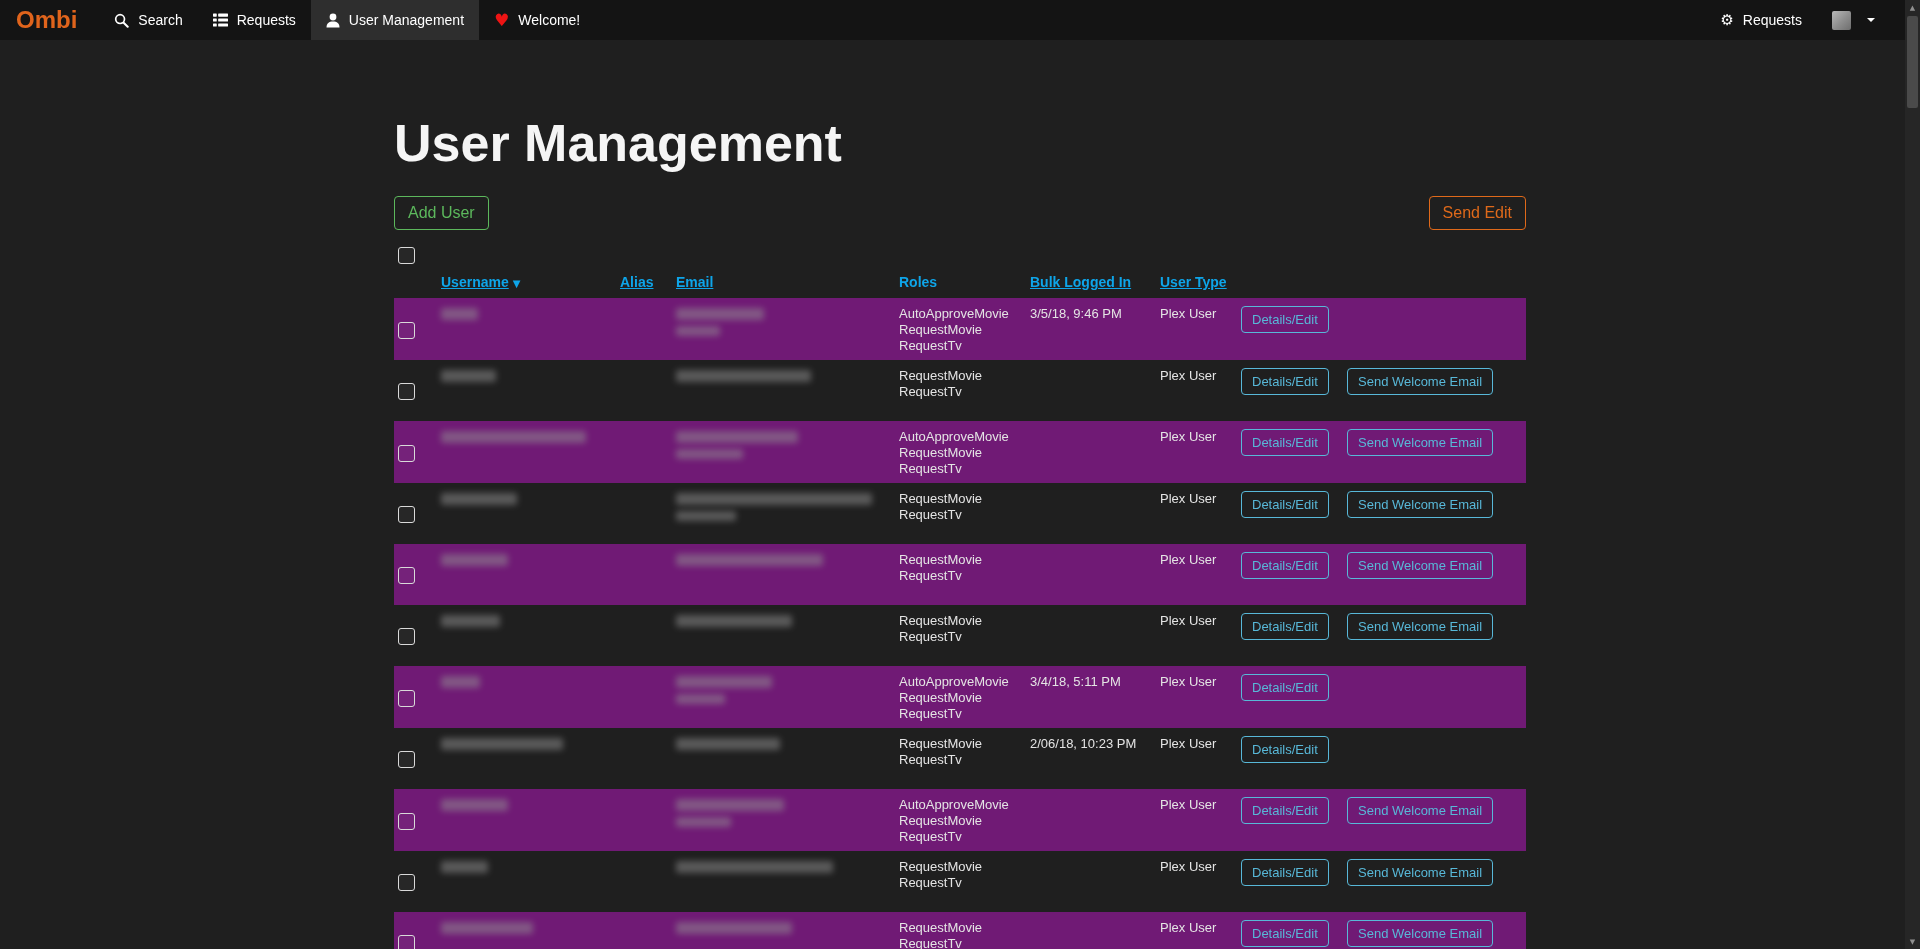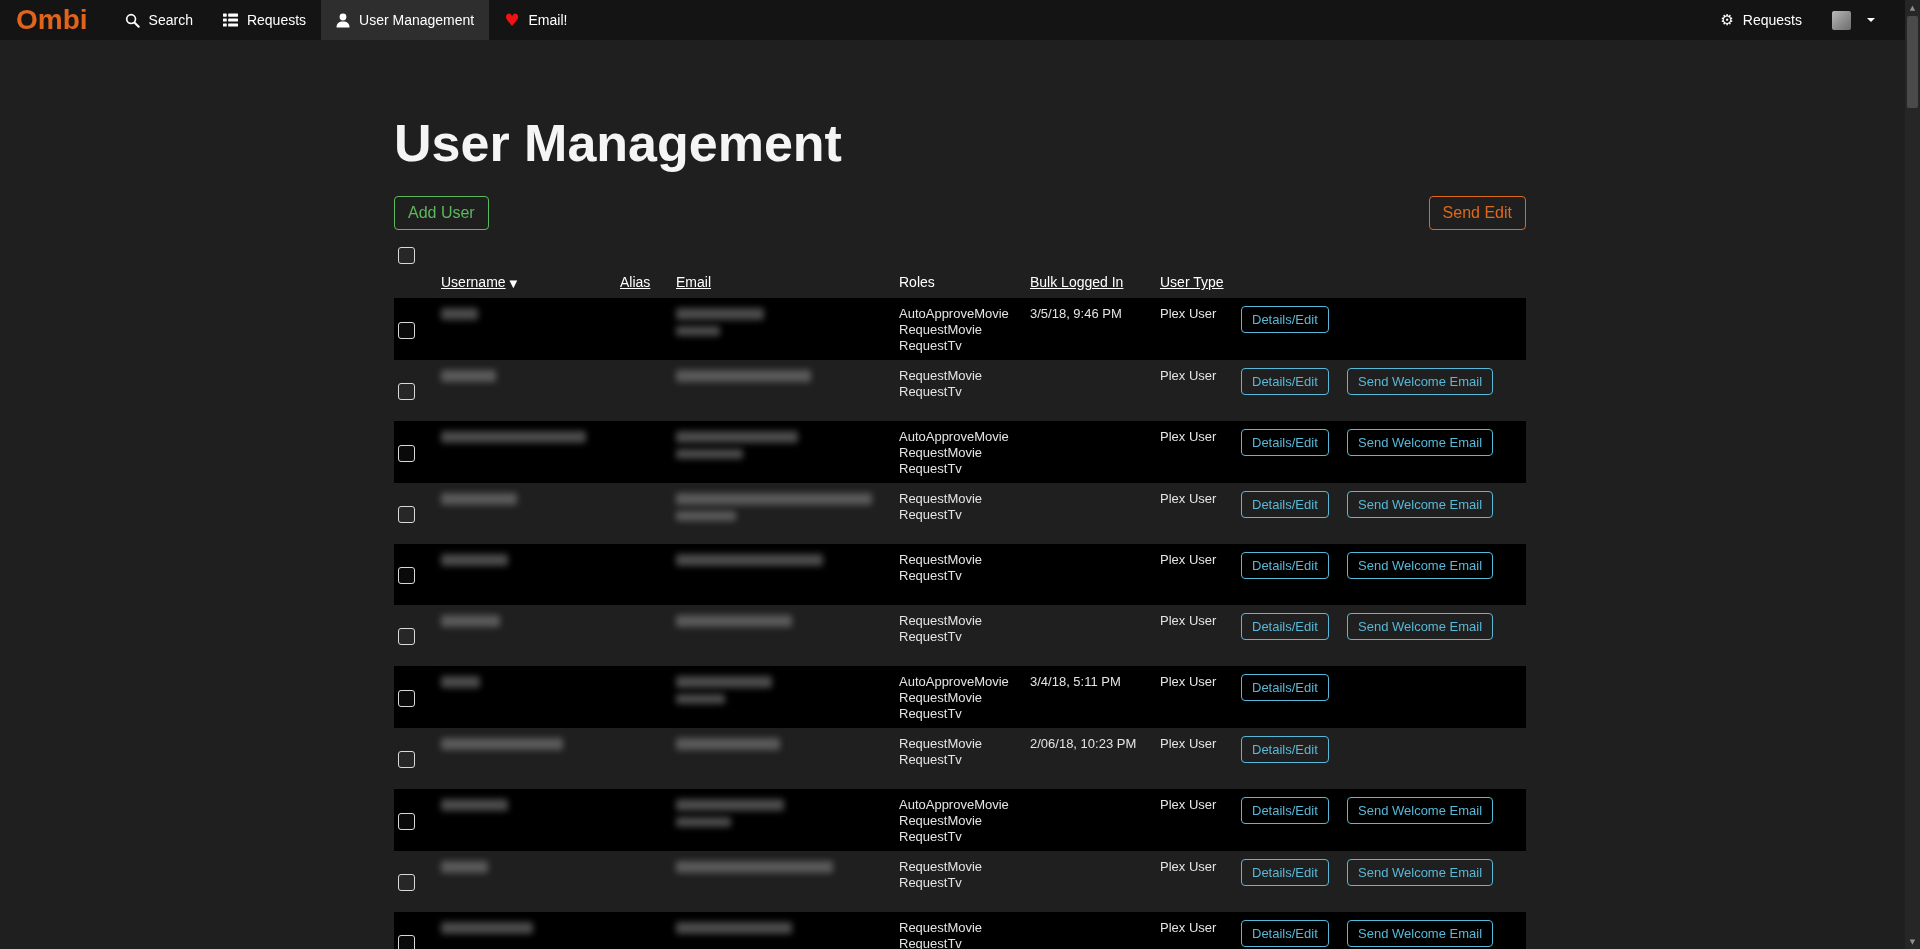--- a/index.html
+++ b/index.html
@@ -4,21 +4,21 @@
 <style>
   :root{
     --brand:#e0641c; --success:#5cb85c; --warning:#df691a; --info:#58b8d8; --heart:#ee1414;
   }
   *{box-sizing:border-box;}
   html,body{margin:0;padding:0;width:1920px;height:949px;overflow:hidden;
     background:#1f1f1f;color:#e8e8e8;font-family:"Liberation Sans",sans-serif;}
 
   
   .navbar{height:40px;background:#141414;display:flex;align-items:stretch;padding-left:16px;position:relative;z-index:10;}
-  .brand{display:flex;align-items:center;color:var(--brand);font-size:28px;font-weight:bold;margin-right:22px;cursor:pointer;}
+  .brand{display:flex;align-items:center;color:var(--brand);font-size:24px;font-weight:bold;margin-right:22px;cursor:pointer;}
   .nav-item{display:flex;align-items:center;gap:9px;padding:12px 15px;font-size:14px;color:#fff;cursor:pointer;white-space:nowrap;}
   .nav-item.active{background:#2e2e2e;}
   .nav-right{margin-left:auto;display:flex;align-items:stretch;padding-right:30px;}
   .icon{display:inline-flex;align-items:center;justify-content:center;line-height:1;}
   .glyph{font-family:"DejaVu Sans",sans-serif;}
   .heart{color:var(--heart);font-size:17px;}
   .gear{color:#fff;font-size:15px;}
   .caret{display:inline-block;width:0;height:0;border-left:4px solid transparent;border-right:4px solid transparent;border-top:4px solid #fff;margin-left:7px;}
   .avatar{width:19px;height:19px;border-radius:2px;background:linear-gradient(135deg,#b9b9b9 0%,#8d8d8d 55%,#6e6e6e 100%);display:inline-block;}
 
@@ -35,25 +35,25 @@
   .btn{background:transparent;border-radius:4px;cursor:pointer;font-family:inherit;}
   .btn-add{border:1px solid var(--success);color:var(--success);font-size:16px;padding:7px 13px;}
   .btn-bulk{border:1px solid var(--warning);color:var(--warning);font-size:16px;padding:7px 13px;}
   .btn-info{border:1px solid var(--info);color:var(--info);font-size:13px;padding:5px 10px;border-radius:4px;white-space:nowrap;}
 
   .select-all-wrap{margin-top:16px;}
   input[type=checkbox]{appearance:none;-webkit-appearance:none;width:17px;height:17px;border:1px solid #d9d9d9;border-radius:3px;background:rgba(255,255,255,0.04);margin:0 0 0 4px;cursor:pointer;display:inline-block;vertical-align:middle;}
 
   .thead,.trow{display:grid;grid-template-columns:47px 179px 56px 223px 131px 130px 81px 106px 179px;}
   .thead{padding:10px 0 8px;align-items:end;}
-  .th{font-weight:normal;font-size:14px;color:#ffffff;text-decoration:underline;cursor:pointer;white-space:nowrap;}
+  .th{font-weight:bold;font-size:14px;color:#0ea5e9;text-decoration:underline;cursor:pointer;white-space:nowrap;}
   .th.no-sort{text-decoration:none;cursor:default;}
   .sort-arrow{font-size:10px;text-decoration:none;display:inline-block;margin-left:4px;font-family:"DejaVu Sans",sans-serif;}
   .trow{min-height:61px;padding:8px 0 6px;align-items:start;}
-  .trow.stripe{background:#000000;}
+  .trow.stripe{background:#701a75;}
   .cell{font-size:13px;line-height:16px;padding-right:10px;color:#e4e4e4;}
   .cell-check{align-self:center;}
   .roles div{white-space:nowrap;}
   .ph{display:block;height:12px;border-radius:2px;background:#939393;filter:blur(3px);opacity:0.5;margin-top:2px;}
   .ph-email2{margin-top:6px;height:10px;}
 </style>
 </head>
 <body>
 
 <nav class="navbar">
@@ -90,21 +90,21 @@
       <svg width="14" height="15" viewBox="0 0 14 15">
           <circle cx="7" cy="4" r="3.4" fill="#fff"></circle>
           <path d="M0.5 14.5 C0.5 10.5 3 8.6 7 8.6 C11 8.6 13.5 10.5 13.5 14.5 Z" fill="#fff"></path>
         </svg>
     </span>
     <span>User Management</span>
   </div>
 
   <div class="nav-item">
     <span class="icon glyph heart">♥</span>
-    <span>Email!</span>
+    <span>Welcome!</span>
   </div>
 
   <div class="nav-right">
     <div class="nav-item">
       <span class="icon glyph gear">⚙</span>
       <span>Requests</span>
     </div>
     <div class="nav-item">
       <span class="avatar"></span>
       <span class="caret"></span>

